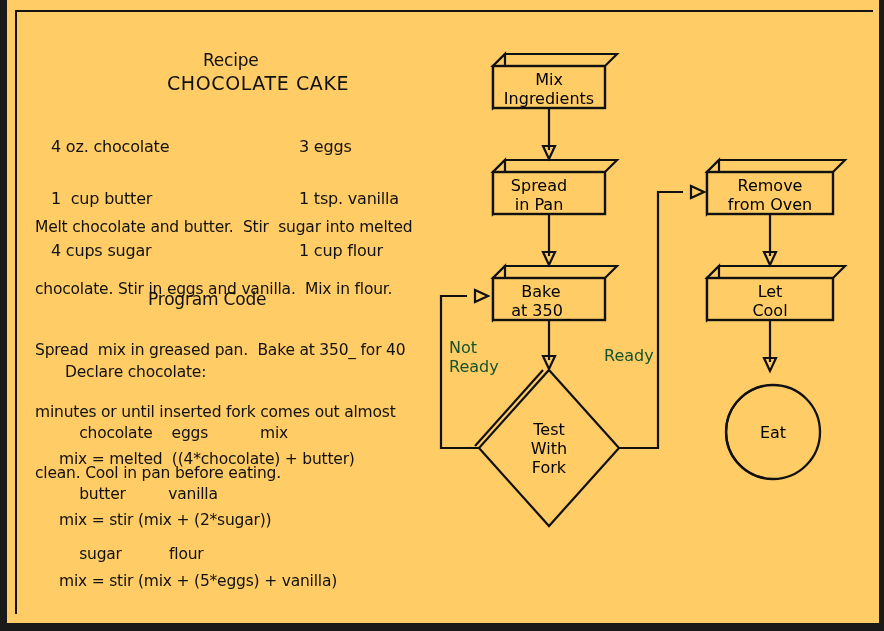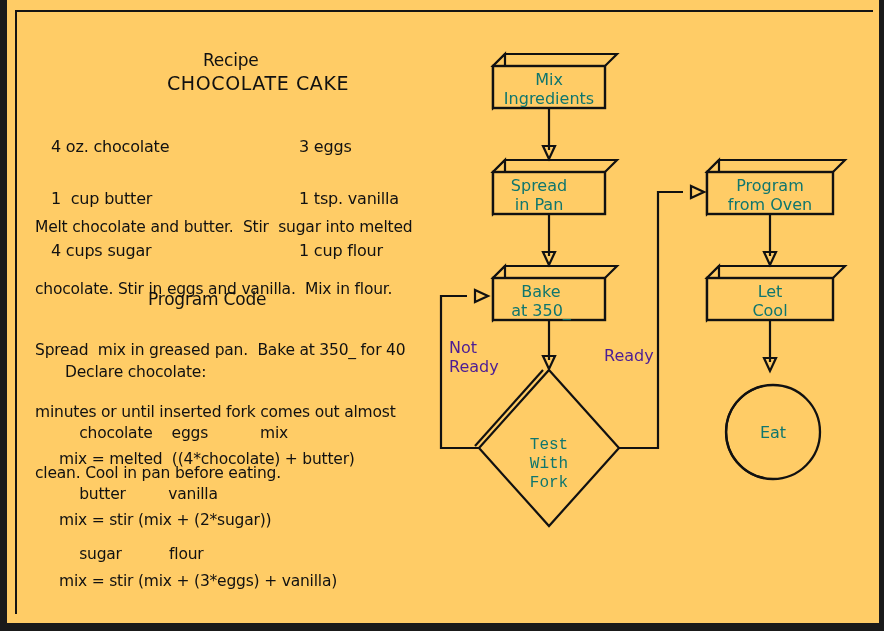--- a/index.html
+++ b/index.html
@@ -84,29 +84,29 @@
     position: absolute;
     left: 0; top: 0;
     width: 884px; height: 631px;
   }
   .node-label {
     position: absolute;
     text-align: center;
     font-size: 16px;
     line-height: 19px;
     white-space: pre;
-    color: #0f766e;
+    color: #000000;
     pointer-events: none;
   }
   .edge-label {
     position: absolute;
     font-size: 16px;
     line-height: 19px;
     white-space: pre;
-    color: #4c1d95;
+    color: #14532d;
   }
 </style>
 </head>
 <body>
 
 <div id="page">
 
   <div id="frame-line"></div>
 
   <div class="txt" id="recipe-title-1">Recipe</div>
@@ -137,21 +137,21 @@
   <div class="txt" id="code-block">
     <div>Declare chocolate:</div>
     <div>   chocolate    eggs           mix</div>
     <div>   butter         vanilla</div>
     <div>   sugar          flour</div>
   </div>
 
   <div class="txt" id="code-block2">
     <div>mix = melted  ((4*chocolate) + butter)</div>
     <div>mix = stir (mix + (2*sugar))</div>
-    <div>mix = stir (mix + (3*eggs) + vanilla)</div>
+    <div>mix = stir (mix + (5*eggs) + vanilla)</div>
     
     
     
     
   </div>
 
   <svg id="flow" viewBox="0 0 884 631" xmlns="http://www.w3.org/2000/svg">
     <defs>
       <g id="arrowhead-open">
         <polygon points="0,0 -6,-13 6,-13" fill="none" stroke="#111" stroke-width="2.2"></polygon>
@@ -251,25 +251,25 @@
 
   <div class="node-label" style="left:486px; top:70px;  width:112px;">Mix
 Ingredients</div>
 
   <div class="node-label" style="left:476px; top:176px; width:112px;">Spread
 in Pan</div>
 
   <div class="node-label" style="left:486px; top:282px; width:96px;">Bake
 at 350_</div>
 
-  <div class="node-label" style="left:502px; top:436px; width:80px;font-family:Liberation Mono, monospace;">Test
+  <div class="node-label" style="left:502px; top:420px; width:80px;">Test
 With
 Fork</div>
 
-  <div class="node-label" style="left:700px; top:176px; width:126px;">Program
+  <div class="node-label" style="left:700px; top:176px; width:126px;">Remove
 from Oven</div>
 
   <div class="node-label" style="left:700px; top:282px; width:126px;">Let
 Cool</div>
 
   <div class="node-label" style="left:726px; top:423px; width:80px;">Eat</div>
 
   <div class="edge-label" style="left:442px; top:338px;">Not
 Ready</div>
 

